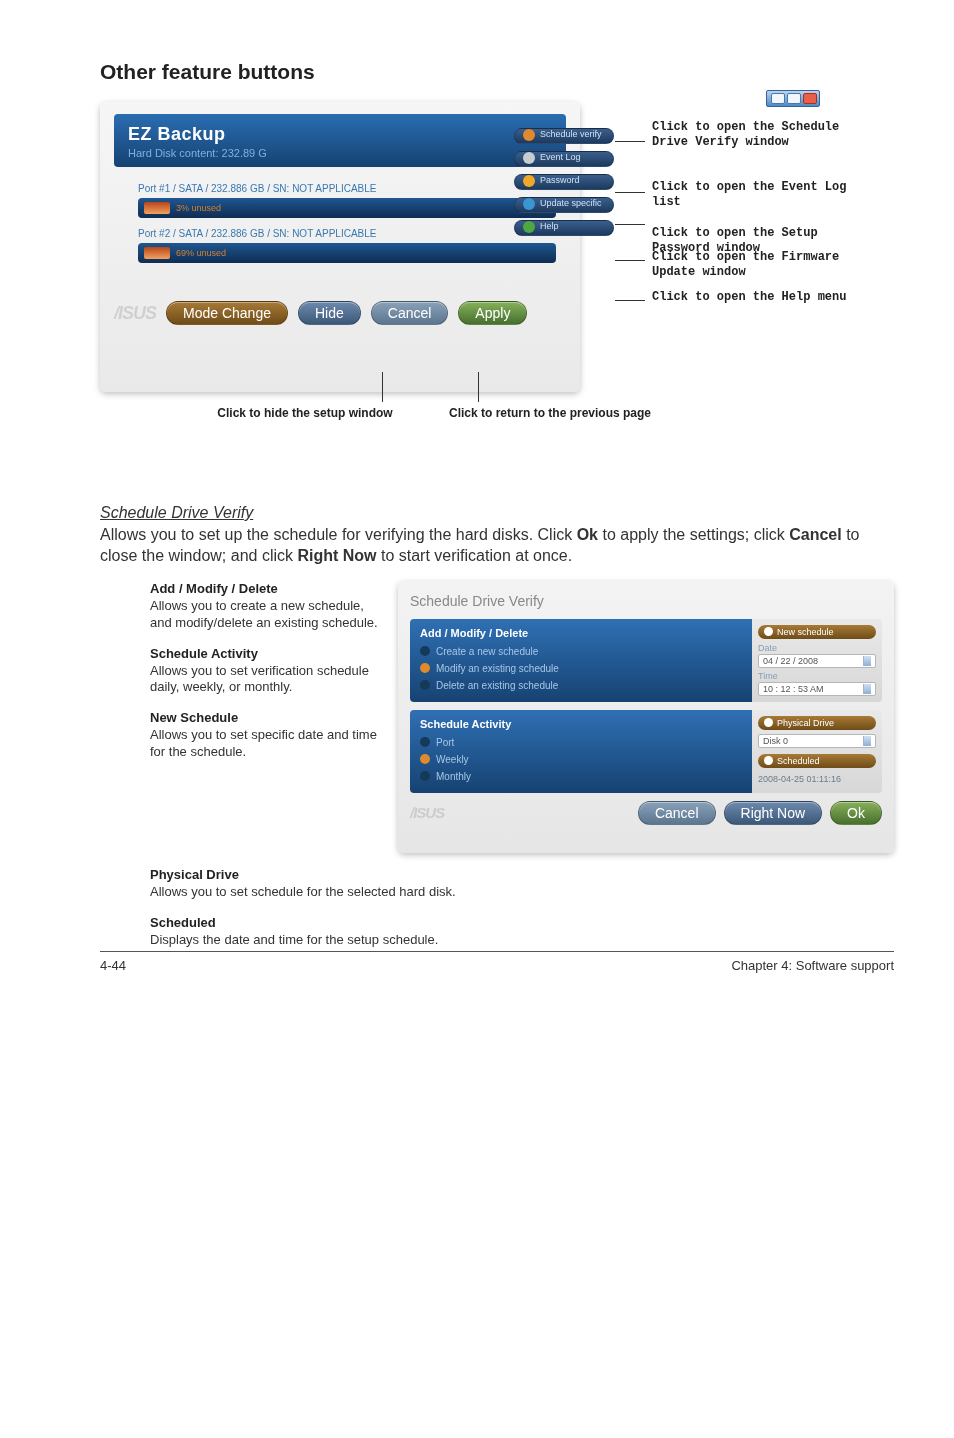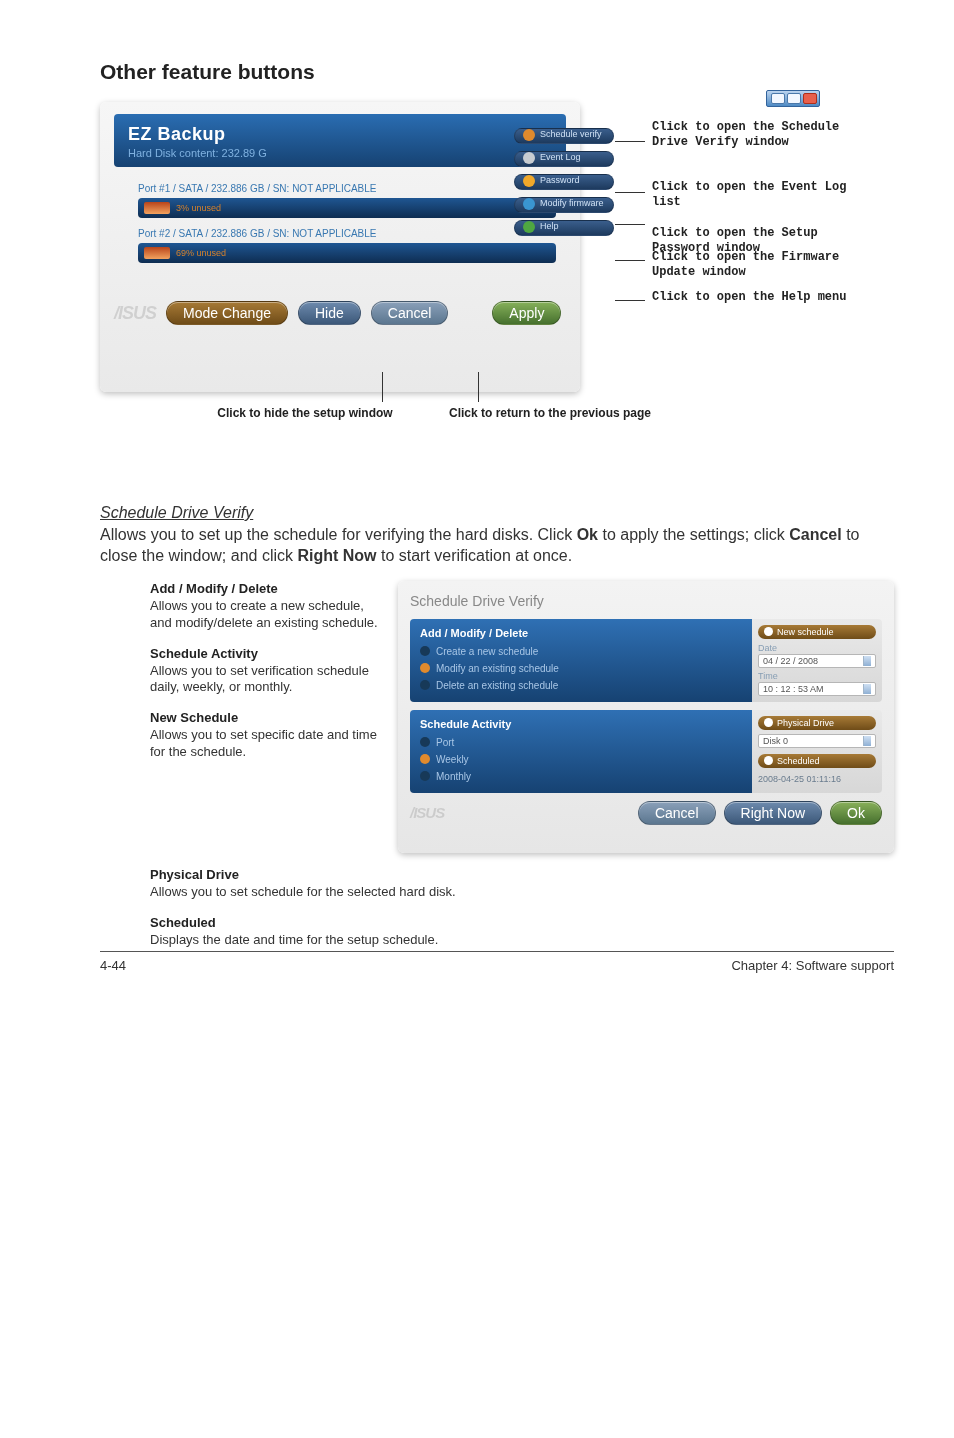--- a/index.html
+++ b/index.html
@@ -125,21 +125,21 @@
       border-radius: 12px;
       font-size: 14px;
       color: #fff;
       padding: 3px 16px;
       border: 1px solid rgba(0,0,0,0.25);
       text-align: center;
       background: linear-gradient(#6d8aad,#3c5879);
       box-shadow: inset 0 1px 0 rgba(255,255,255,0.4);
     }
     .oval-btn.mode { background: linear-gradient(#a77a36,#6f4c18); }
-    .oval-btn.apply { background: linear-gradient(#86b15a,#46702e); margin-left: 34px; }
+    .oval-btn.apply { background: linear-gradient(#86b15a,#46702e); }
     .oval-btn.cancel { background: linear-gradient(#8aa0b9,#5b768f); }
     .oval-btn.rightnow { background: linear-gradient(#6d8aad,#3c5879); }
     .oval-btn.ok { background: linear-gradient(#88b05a,#46702e); }
     
     .right-tabs {
       position: absolute;
       left: 414px;
       top: 26px;
       width: 100px;
       display: flex;
@@ -371,21 +371,21 @@
     <div class="rtab ev">
         <span class="ic"></span>
         <span>Event Log</span>
       </div>
     <div class="rtab pw">
         <span class="ic"></span>
         <span>Password</span>
       </div>
     <div class="rtab fw">
         <span class="ic"></span>
-        <span>Modify firmware</span>
+        <span>Update specific</span>
       </div>
     <div class="rtab hp">
         <span class="ic"></span>
         <span>Help</span>
       </div>
   </div>
 
   <div class="leader" style="left:515px; top:39px; width:30px;"></div>
   <div class="leader" style="left:515px; top:90px; width:30px;"></div>
   <div class="leader" style="left:515px; top:122px; width:30px;"></div>

